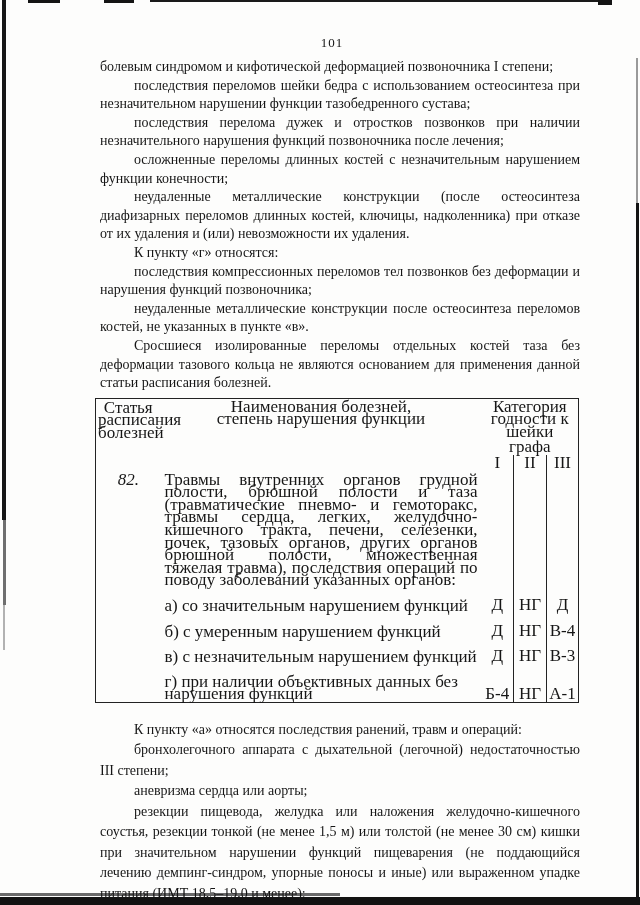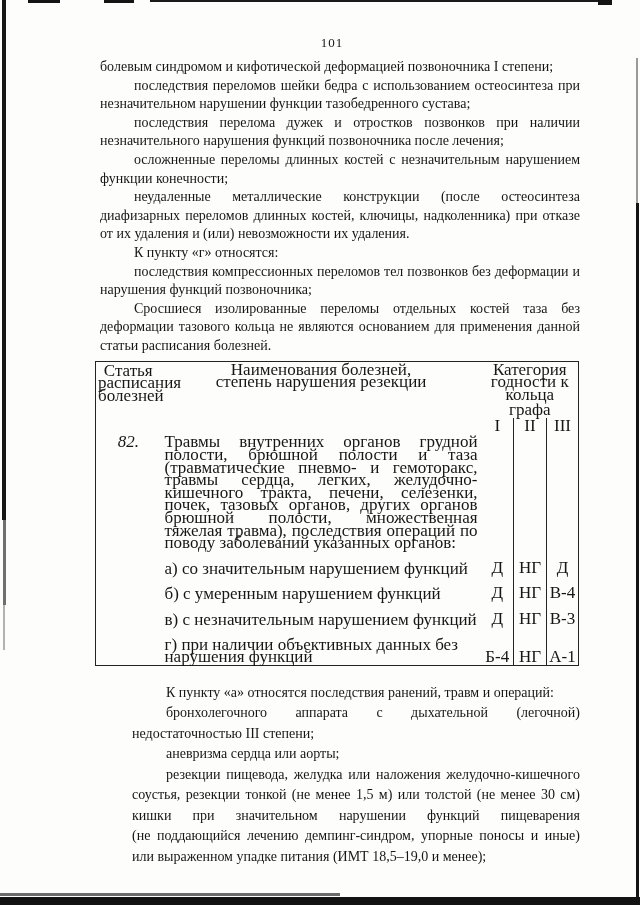--- a/index.html
+++ b/index.html
@@ -40,21 +40,21 @@
   .content {
     position: absolute;
     left: 100px; top: 58px; width: 480px;
   }
   .para {
     font-size: 14px;
     line-height: 18.6px;
     text-align: justify;
   }
   .para.indent { text-indent: 34px; }
-  .after-table .para { line-height: 20.5px; margin-left: 32px; }
+  .after-table .para { line-height: 20.5px; }
 
   
   table.schedule {
     border-collapse: collapse;
     table-layout: fixed;
     width: 483px;
     margin-left: -5px;
     margin-top: 5px;
     font-size: 17px;
     line-height: 12.6px;
@@ -119,38 +119,39 @@
 
   <div class="content">
 
     <p class="para">болевым синдромом и кифотической деформацией позвоночника I&nbsp;степени;</p>
     <p class="para indent">последствия переломов шейки бедра с использованием остеосинтеза при незначительном нарушении функции тазобедренного сустава;</p>
     <p class="para indent">последствия перелома дужек и отростков позвонков при наличии незначительного нарушения функций позвоночника после лечения;</p>
     <p class="para indent">осложненные переломы длинных костей с незначительным нарушением функции конечности;</p>
     <p class="para indent">неудаленные металлические конструкции (после остеосинтеза диафизарных переломов длинных костей, ключицы, надколенника) при отказе от их удаления и (или) невозможности их удаления.</p>
     <p class="para indent">К пункту «г» относятся:</p>
     <p class="para indent">последствия компрессионных переломов тел позвонков без деформации и нарушения функций позвоночника;</p>
+    <p class="para indent">неудаленные металлические конструкции после остеосинтеза переломов костей, не указанных в пункте «в».</p>
     <p class="para indent">Сросшиеся изолированные переломы отдельных костей таза без деформации тазового кольца не являются основанием для применения данной статьи расписания болезней.</p>
 
     <table class="schedule">
       <colgroup>
         <col style="width:65px">
         <col style="width:321px">
         <col style="width:32px">
         <col style="width:33px">
         <col style="width:32px">
       </colgroup>
       <thead>
         <tr>
           <th class="h-article" rowspan="3">Статья расписания болезней</th>
           <th class="h-name" rowspan="3">
-            <span class="th-name-inner">Наименования болезней, степень нарушения резекции</span>
+            <span class="th-name-inner">Наименования болезней, степень нарушения функции</span>
           </th>
           <th class="h-cat" colspan="3">
-            <span class="th-cat-inner">Категория годности к кольца</span>
+            <span class="th-cat-inner">Категория годности к шейки</span>
           </th>
         </tr>
         <tr>
           <th class="h-grafa" colspan="3">графа</th>
         </tr>
         <tr>
           <th class="h-num">I</th>
           <th class="h-num">II</th>
           <th class="h-num">III</th>
         </tr>

